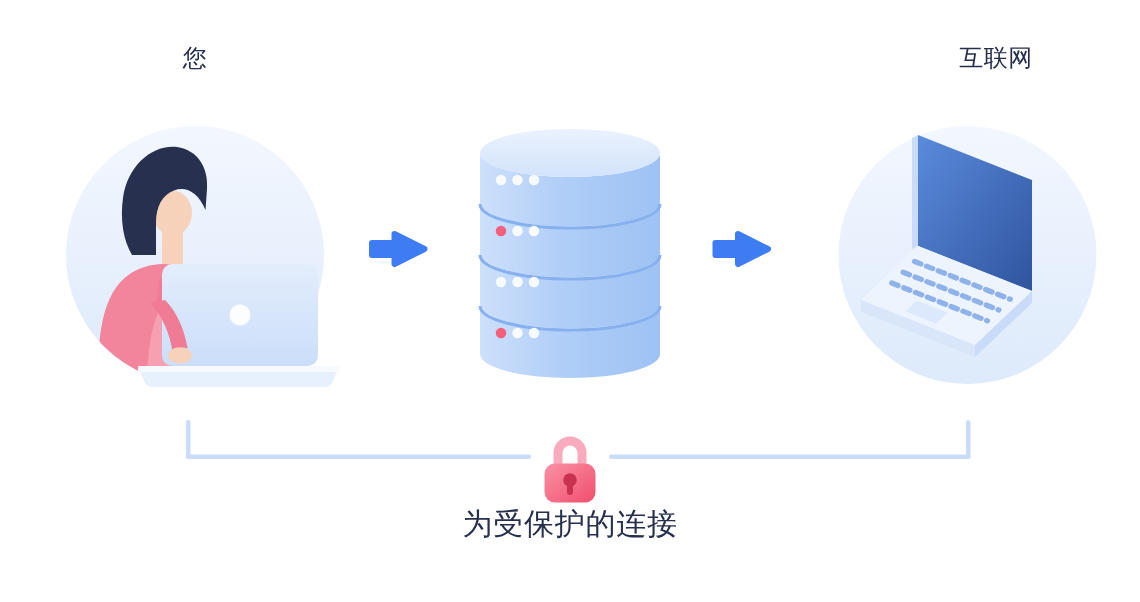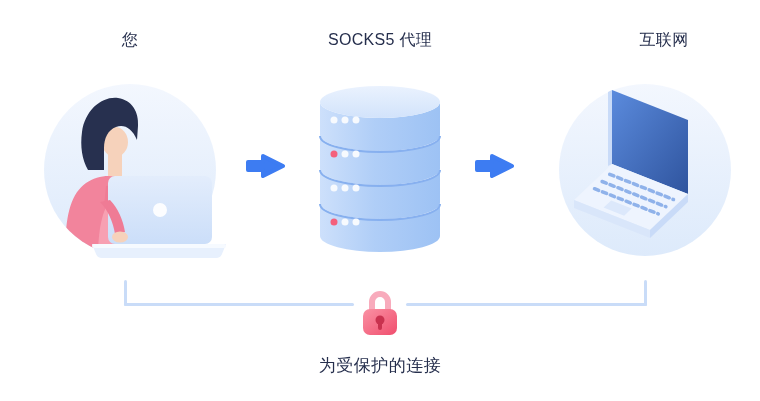--- a/index.html
+++ b/index.html
@@ -4,30 +4,29 @@
 <style>
   *{box-sizing:border-box}
   html,body{margin:0;padding:0;background:#ffffff}
   .canvas{position:relative;width:760px;height:401px;background:#ffffff;
           font-family:"Liberation Sans","DejaVu Sans",sans-serif;overflow:hidden}
   .node-label{position:absolute;top:30px;transform:translateX(-50%);
               font-size:16px;line-height:1.25;color:#262f4d;font-weight:500;
               white-space:nowrap;letter-spacing:.3px}
   .illus{position:absolute;line-height:0}
   .bracket-line{position:absolute;background:#c9dcf8;border-radius:2px}
-  .caption{position:absolute;top:354px;left:0;width:100%;text-align:center;
-           font-size:17px;color:#262f4d;font-weight:500;letter-spacing:.5px}
+  .caption{position:absolute;top:336px;left:0;width:100%;text-align:center;
+           font-size:20px;color:#262f4d;font-weight:500;letter-spacing:.5px}
 </style>
 </head>
 <body>
 
 <div class="canvas">
 
   <div class="node-label" style="left:130px">您</div>
-  <div class="node-label" style="left:380px">SOCKS5 代理</div>
   <div class="node-label" style="left:664px">互联网</div>
 
   <div class="illus" style="left:40px;top:82px">
     <svg width="200" height="190" viewBox="0 0 200 190">
       <defs>
         <linearGradient id="gCircL" x1="0" y1="0" x2="0" y2="1">
           <stop offset="0" stop-color="#f3f7fe"></stop>
             <stop offset="1" stop-color="#ddeafb"></stop>
         </linearGradient>
         <linearGradient id="gScreenL" x1="0" y1="0" x2="0" y2="1">

